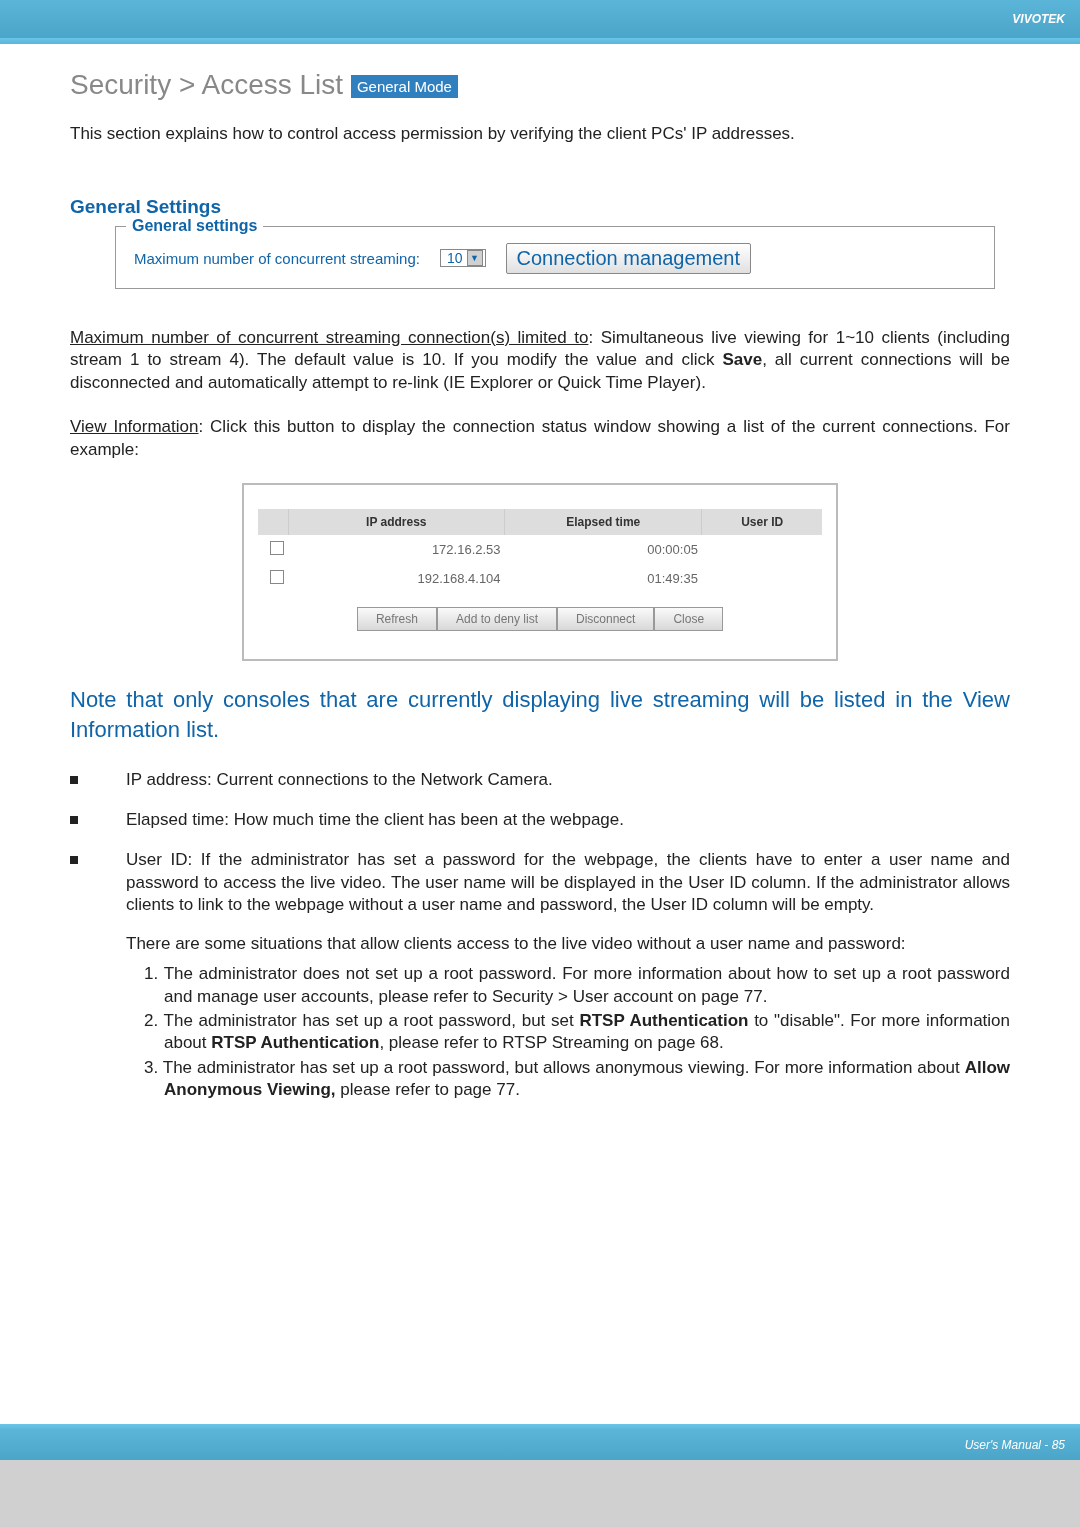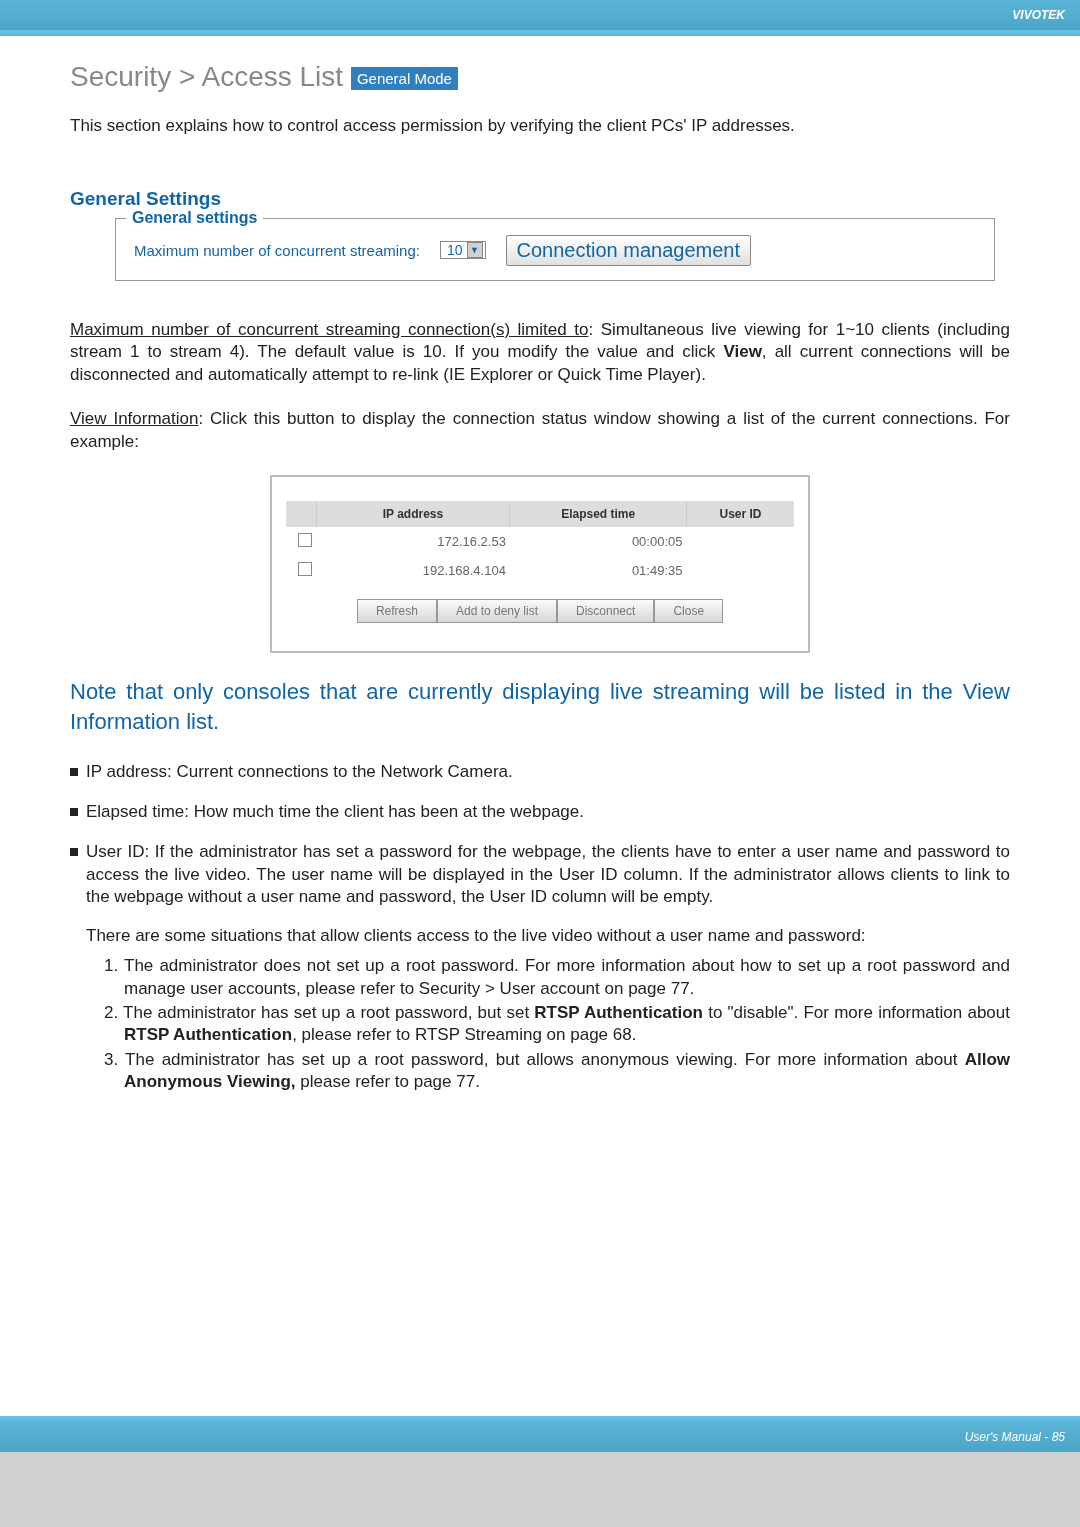--- a/index.html
+++ b/index.html
@@ -8,21 +8,21 @@
       box-sizing: border-box;
     }
     body {
       font-family: Arial, Helvetica, sans-serif;
       background: #d0d0d0;
       width: 1080px;
       margin: 0 auto;
     }
     .header-bar {
       background: linear-gradient(to bottom, #5bb5d8 0%, #4aa5c8 100%);
-      height: 30px;
+      height: 38px;
       display: flex;
       align-items: center;
       justify-content: flex-end;
       padding-right: 15px;
     }
     .header-brand {
       color: white;
       font-size: 12px;
       font-weight: bold;
       font-style: italic;
@@ -124,21 +124,21 @@
       margin-bottom: 22px;
     }
     .body-text u {
       text-decoration: underline;
     }
     .body-text strong {
       font-weight: bold;
     }
     .connection-table-wrapper {
       margin: 0 auto 24px auto;
-      width: 540px;
+      width: 596px;
       border: 2px solid #bbb;
       background: white;
       padding: 24px 14px 28px 14px;
     }
     .conn-table {
       width: 100%;
       border-collapse: collapse;
       margin-bottom: 14px;
     }
     .conn-table th {
@@ -181,20 +181,21 @@
     }
     .note-text {
       color: #1064a8;
       font-size: 22px;
       line-height: 1.35;
       margin-bottom: 24px;
     }
     .bullet-item {
       display: flex;
       margin-bottom: 18px;
+      gap: 40px;
     }
     .bullet-marker {
       width: 8px;
       height: 8px;
       background: #222;
       margin-top: 7px;
       margin-right: 8px;
       flex-shrink: 0;
     }
     .bullet-text {
@@ -263,21 +264,21 @@
       <span class="field-label">Maximum number of concurrent streaming:</span>
       <span class="dropdown">
         <span>10</span>
         <span class="dropdown-arrow">▼</span>
       </span>
       <span class="button">Connection management</span>
     </div>
   </div>
 
   <p class="body-text justify">
-    <u>Maximum number of concurrent streaming connection(s) limited to</u><span>: Simultaneous live viewing for 1~10 clients (including stream 1 to stream 4). The default value is 10. If you modify the value and click </span><strong>View</strong><span>, all current connections will be disconnected and automatically attempt to re-link (IE Explorer or Quick Time Player).</span>
+    <u>Maximum number of concurrent streaming connection(s) limited to</u><span>: Simultaneous live viewing for 1~10 clients (including stream 1 to stream 4). The default value is 10. If you modify the value and click </span><strong>Save</strong><span>, all current connections will be disconnected and automatically attempt to re-link (IE Explorer or Quick Time Player).</span>
   </p>
 
   <p class="body-text justify">
     <u>View Information</u><span>: Click this button to display the connection status window showing a list of the current connections. For example:</span>
   </p>
 
   <div class="connection-table-wrapper">
     <table class="conn-table">
       <thead>
         <tr>

